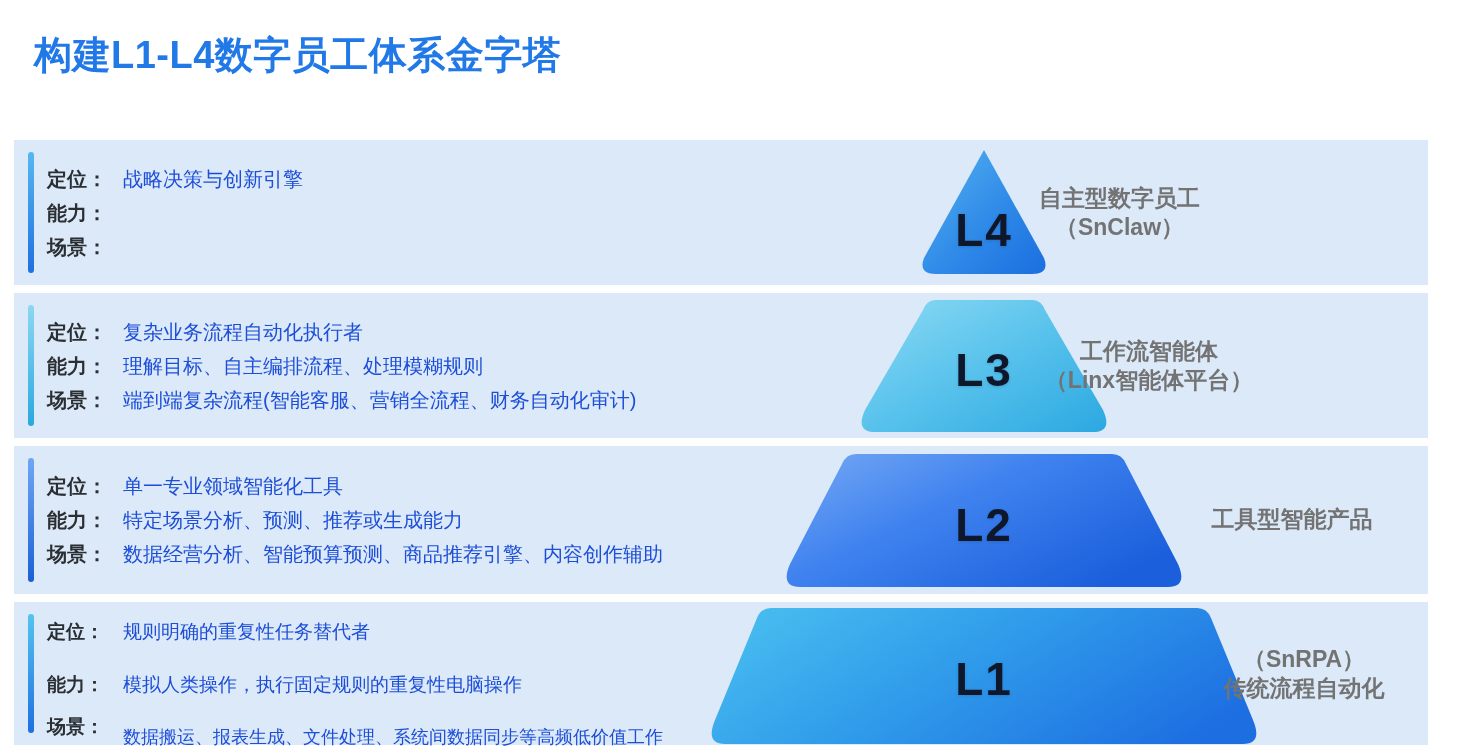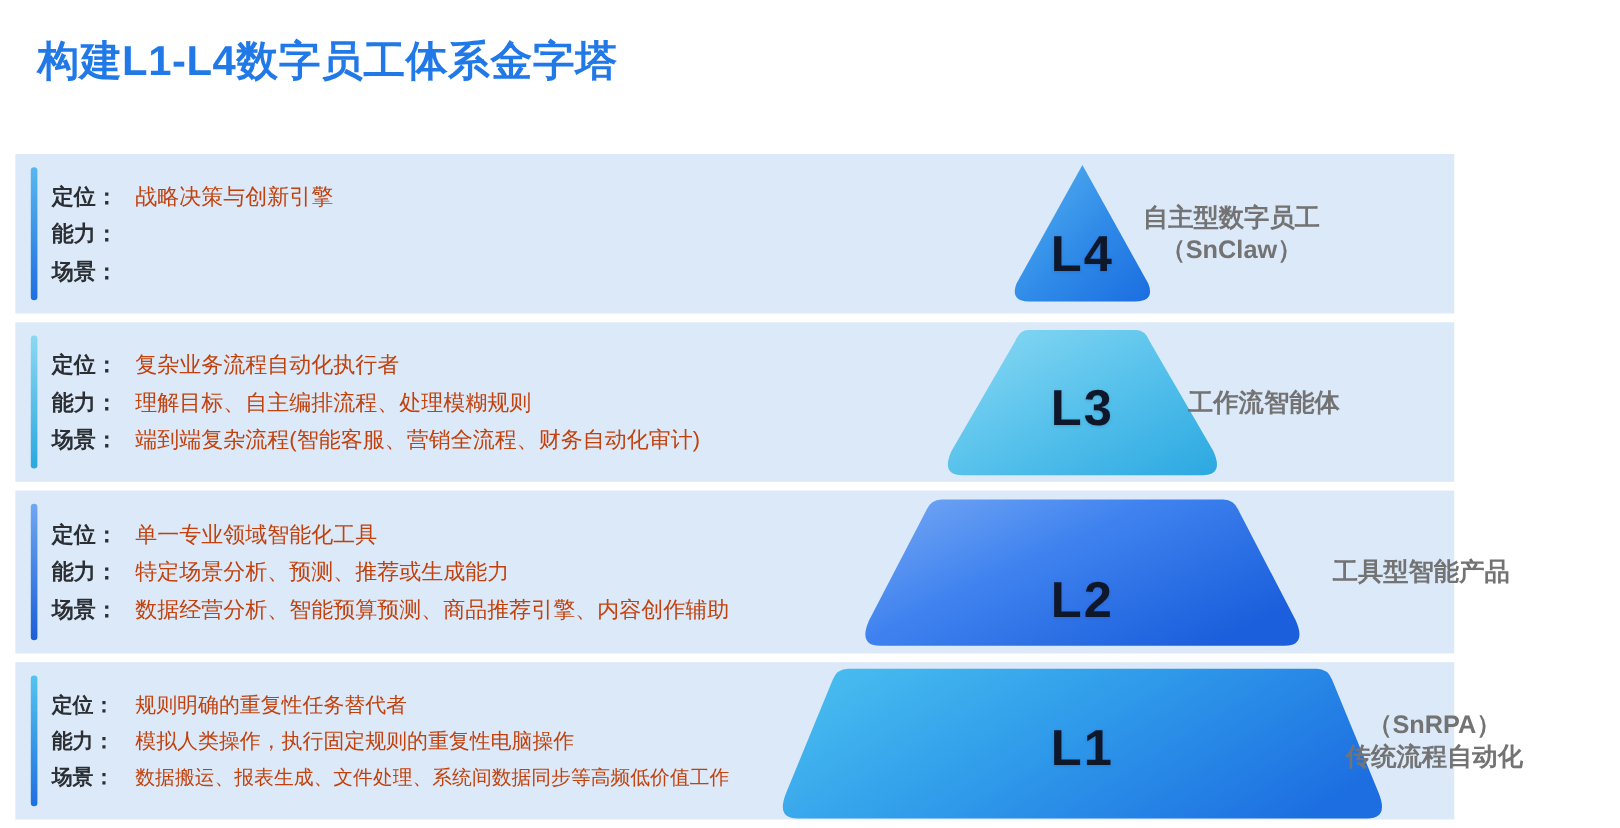--- a/index.html
+++ b/index.html
@@ -31,21 +31,21 @@
   #rows {
     position: absolute;
     left: 14px;
     top: 140px;
     width: 1441px;
     height: 605px;
   }
   .row {
     position: absolute;
     left: 0;
-    width: 1308px;
+    width: 1414px;
     background: #dbe9f8;
     overflow: visible;
   }
   .row-accent {
     position: absolute;
     left: 14px;
     top: 12px;
     bottom: 12px;
     width: 6px;
     border-radius: 3px;
@@ -65,25 +65,25 @@
   }
   .attr-line:last-child { margin-bottom: 0; align-items: center; }
   .attr-key {
     font-weight: bold;
     color: #2b2f33;
     font-size: 20px;
     width: 76px;
     flex: 0 0 76px;
   }
   .attr-val {
-    color: #c2410c;
+    color: #1d4ed8;
     font-size: 20px;
   }
   .row.compact .attr-key { font-size: 19px; }
-  .row.compact .attr-val { font-size: 19px; }
+  .row.compact .attr-val { font-size: 19px; margin-top: 20px; }
 
   
   .shape-wrap {
     position: absolute;
     top: 0;
     height: 100%;
     z-index: 2;
     pointer-events: none;
   }
   .shape {
@@ -191,20 +191,21 @@
             </linearGradient>
           </defs>
           <path d="M 76 2 Q 68 2 64 12 L 6 112 Q -4 134 16 134 L 234 134 Q 254 134 244 112 L 186 12 Q 182 2 174 2 Z" fill="url(#gradL3)" stroke="none"></path>
         </svg>
         <div class="shape-label" style="font-size:46px; top:53%;">L3</div>
       </div>
     </div>
 
     <div class="side-caption" style="left:1135px; transform:translate(-50%,-50%);">
       <div>工作流智能体</div>
+      <div>（Linx智能体平台）</div>
     </div>
   </div>
 
   <div class="row" style="top:306px; height:148px;">
     <div class="row-accent" style="background:linear-gradient(180deg,#6fa7f2,#1c5fd6);"></div>
 
     <div class="row-text">
       <div class="attr-line">
         <span class="attr-key">定位：</span>
         <span class="attr-val">单一专业领域智能化工具</span>
@@ -224,21 +225,21 @@
         <svg width="400" height="137" viewBox="0 0 400 137">
           <defs>
             <linearGradient id="gradL2" x1="0" y1="0" x2="1" y2="0.7">
               <stop offset="0%" stop-color="#76a9f4"></stop>
               <stop offset="45%" stop-color="#3f82ef"></stop>
               <stop offset="100%" stop-color="#1b5fdc"></stop>
             </linearGradient>
           </defs>
           <path d="M 72 2 Q 62 2 58 12 L 6 112 Q -4 135 16 135 L 384 135 Q 404 135 394 112 L 342 12 Q 338 2 328 2 Z" fill="url(#gradL2)" stroke="none"></path>
         </svg>
-        <div class="shape-label" style="font-size:46px; top:53%;margin-top:20px;">L2</div>
+        <div class="shape-label" style="font-size:46px; top:53%;">L2</div>
       </div>
     </div>
 
     <div class="side-caption" style="left:1278px; transform:translate(-50%,-50%);">
       <div>工具型智能产品</div>
     </div>
   </div>
 
   <div class="row compact" style="top:462px; height:143px;">
     <div class="row-accent" style="background:linear-gradient(180deg,#53c4ef,#1f6fe0);"></div>

